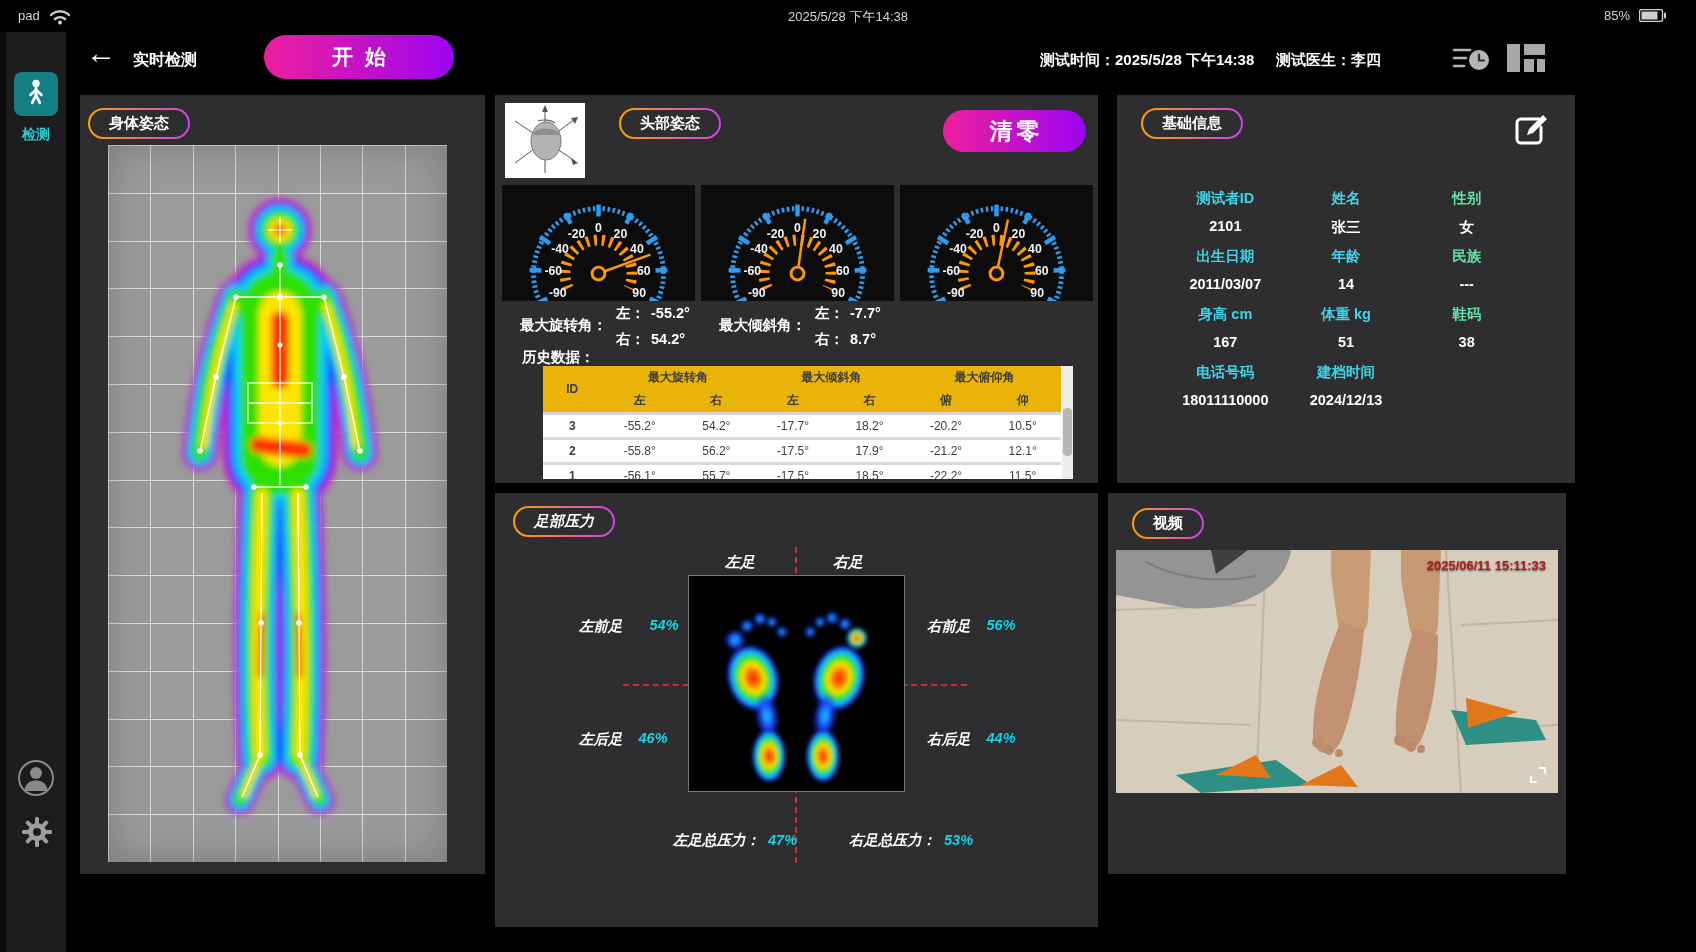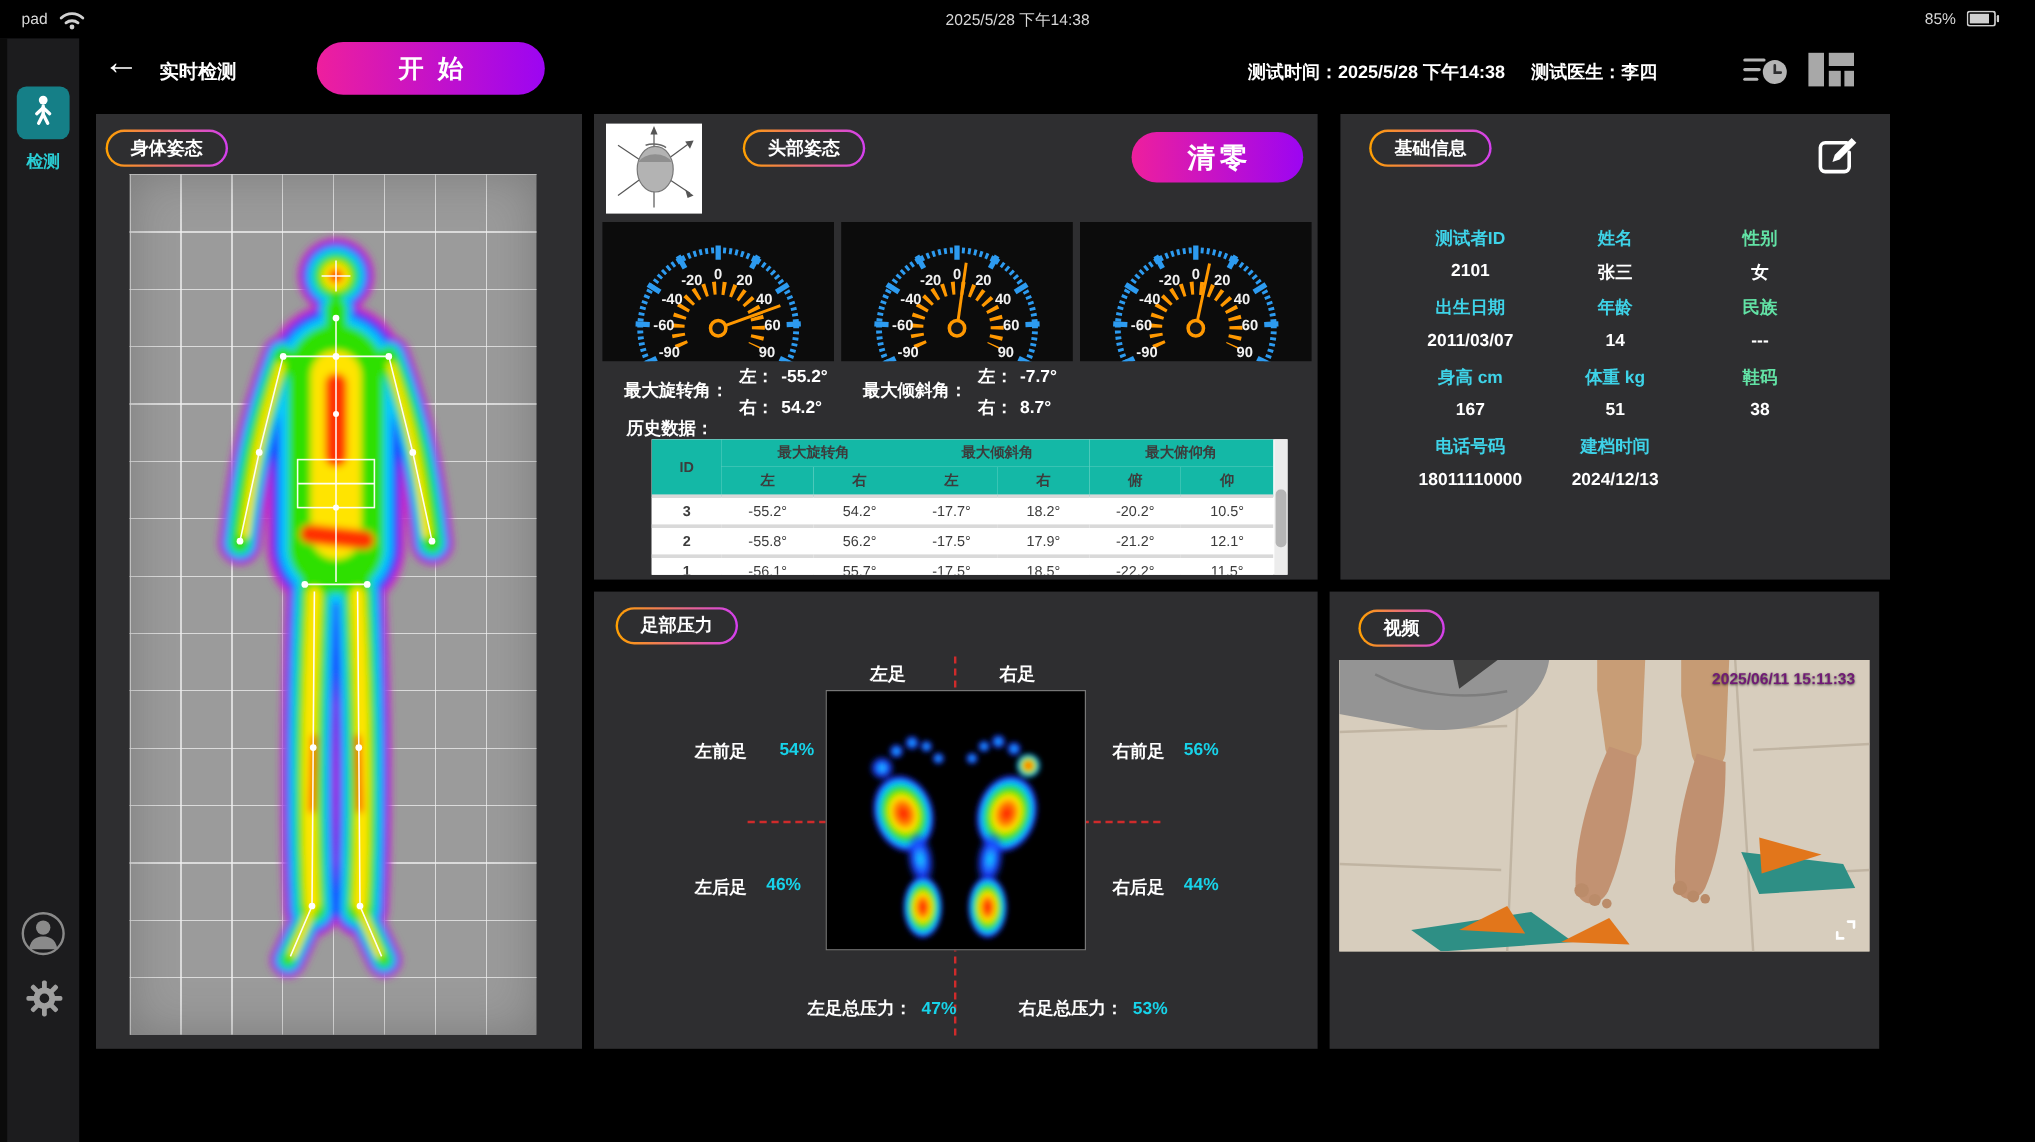--- a/index.html
+++ b/index.html
@@ -22,42 +22,42 @@
   #page-title{position:absolute;left:133px;top:50px;color:#fff;font-size:16px;font-weight:bold;}
   .grad-btn{border:none;border-radius:22px;background:linear-gradient(90deg,#ef209c,#9c05f2);color:#fff;font-weight:bold;cursor:pointer;font-family:inherit;}
   #start-btn{position:absolute;left:264px;top:35px;width:190px;height:44px;font-size:21px;letter-spacing:12px;text-indent:12px;background:linear-gradient(90deg,#ee1f9d,#9c05f2);}
   .hmeta{position:absolute;top:51px;color:#fff;font-size:15px;font-weight:bold;white-space:nowrap;}
   #history-btn{position:absolute;left:1452px;top:45px;cursor:pointer;}
   #layout-btn{position:absolute;left:1506px;top:42px;cursor:pointer;}
   
   .panel{position:absolute;background:#2e2e30;}
   #body-panel{left:80px;top:95px;width:405px;height:779px;}
   #head-panel{left:495px;top:95px;width:603px;height:388px;}
-  #foot-panel{left:495px;top:493px;width:603px;height:381px;}
+  #foot-panel{left:495px;top:493px;width:603px;height:434px;font-style:italic;}
   #info-panel{left:1117px;top:95px;width:458px;height:388px;}
   #video-panel{left:1108px;top:493px;width:458px;height:381px;}
   .pill{position:absolute;border-radius:18px;padding:2px;background:linear-gradient(90deg,#ffa000,#d43ef0);}
   .pill-inner{background:#2e2e30;border-radius:16px;padding:4px 19px;color:#fff;font-size:15px;font-weight:bold;white-space:nowrap;}
   
   #posture-grid{position:absolute;left:28px;top:50px;width:339px;height:717px;background:#9b9b9b;
     background-image:repeating-linear-gradient(to right,rgba(240,240,240,.75) 0 1px,transparent 1px 42.4px),
                      repeating-linear-gradient(to bottom,rgba(240,240,240,.75) 0 1px,transparent 1px 47.8px);
     box-shadow:inset 0 0 40px rgba(60,60,60,.35);}
   
   #head-thumb{position:absolute;left:10px;top:8px;width:80px;height:75px;background:#fff;}
   #clear-btn{position:absolute;left:448px;top:15px;width:143px;height:42px;font-size:23px;letter-spacing:4px;text-indent:4px;background:linear-gradient(90deg,#ee1f9d,#9c05f2);}
   .gauge-box{position:absolute;top:90px;width:193px;height:116px;background:#0c0c0c;}
   .stat-block{position:absolute;top:209px;display:flex;gap:9px;color:#fff;font-weight:bold;font-size:14.5px;}
   .stat-label{margin-top:12px;}
   .stat-lines{display:flex;flex-direction:column;gap:7px;}
   .stat-line span{margin-right:6px;}
   #history-label{position:absolute;left:27px;top:253px;color:#fff;font-size:14.5px;font-weight:bold;}
   #table-wrap{position:absolute;left:48px;top:271px;width:530px;height:113px;background:#fff;overflow:hidden;}
   #table-wrap table{border-collapse:collapse;width:518px;font-size:12px;color:#3c3c3c;table-layout:fixed;}
-  #table-wrap th{background:#14b8a6;font-weight:bold;padding:3px 2px;}
+  #table-wrap th{background:#eab308;font-weight:bold;padding:3px 2px;}
   #table-wrap td{text-align:center;padding:4px 2px;background:#fff;border-top:3px solid #d9d9d9;}
   #table-sb{position:absolute;right:0;top:0;bottom:0;width:11px;background:#ececec;}
   #table-sb .thumb{position:absolute;left:1px;width:9px;top:42px;height:48px;background:#b5b5b5;border-radius:4px;cursor:pointer;}
   
   .foot-head{position:absolute;top:60px;color:#fff;font-size:15px;font-weight:bold;}
   #press-box{position:absolute;left:193px;top:82px;width:215px;height:215px;background:#000;border:1px solid #777;box-sizing:content-box;}
   .vline{position:absolute;left:300px;top:54px;height:316px;border-left:2px dashed #cf2b2b;}
   .hline{position:absolute;left:128px;top:191px;width:344px;border-top:2px dashed #cf2b2b;}
   .foot-row{position:absolute;display:flex;gap:16px;font-size:14.5px;font-weight:bold;color:#fff;white-space:nowrap;}
   .foot-val{color:#17d3e9;}
@@ -65,21 +65,21 @@
   #foot-totals span{margin-right:8px;}
   
   #edit-btn{position:absolute;right:22px;top:14px;width:44px;height:44px;cursor:pointer;}
   #info-grid{position:absolute;left:48px;right:48px;top:94px;display:grid;grid-template-columns:1fr 1fr 1fr;row-gap:16px;}
   .info-field{text-align:center;height:42px;}
   .info-label{color:#3ed3e8;font-size:14.5px;font-weight:bold;}
   .info-label.green{color:#62e2a5;}
   .info-value{color:#fff;font-size:14.5px;font-weight:bold;margin-top:10px;}
   
   #video-frame{position:absolute;left:8px;top:57px;width:442px;height:243px;background:#d7cdbd;overflow:hidden;}
-  #video-ts{position:absolute;top:8px;right:12px;color:#701a75;font-size:13px;font-weight:bold;text-shadow:0 1px 2px rgba(0,0,0,.65);}
+  #video-ts{position:absolute;top:8px;right:12px;color:#b91c1c;font-size:13px;font-weight:bold;text-shadow:0 1px 2px rgba(0,0,0,.65);}
   #expand-btn{position:absolute;right:10px;bottom:8px;width:20px;height:20px;cursor:pointer;}
 </style>
 </head>
 <body>
 
 <div id="statusbar">
   <span class="device">pad</span>
   <span class="wifi">
     <svg width="24" height="18" viewBox="0 0 24 18">
         <path d="M3 8 A13 13 0 0 1 21 8" fill="none" stroke="#d0d0d0" stroke-width="2.4" stroke-linecap="round"></path>

